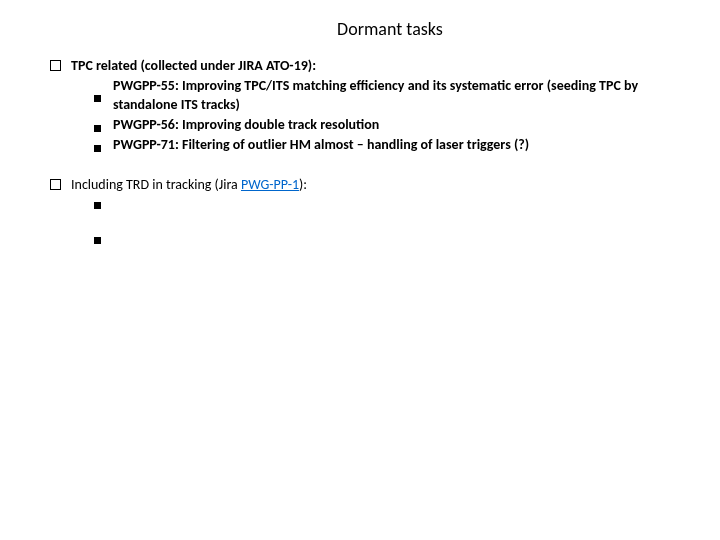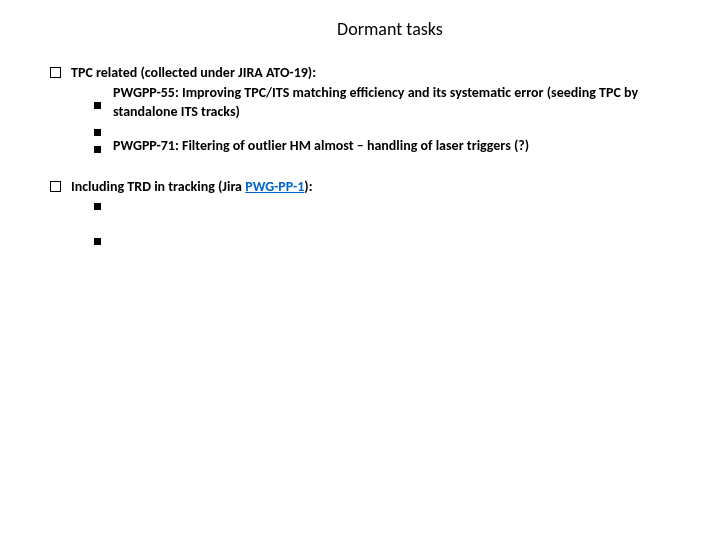--- a/index.html
+++ b/index.html
@@ -16,21 +16,21 @@
       color: #000;
       position: relative;
     }
     .slide {
       padding: 18px 36px 0 36px;
     }
     .title {
       text-align: center;
       font-size: 18px;
       font-weight: normal;
-      margin-bottom: 24px;
+      margin-bottom: 17px;
       margin-left: 60px;
     }
     .section {
       margin-bottom: 22px;
     }
     .l1 {
       display: flex;
       align-items: flex-start;
       padding-left: 14px;
       margin-bottom: 1px;
@@ -43,21 +43,21 @@
       border: 1.5px solid #000;
       margin-right: 10px;
       margin-top: 3px;
       flex-shrink: 0;
     }
     .l1 .text {
       flex: 1;
       line-height: 1.35;
     }
     .l1.nobold .text {
-      font-weight: bold;
+      font-weight: normal;
     }
     .l2 {
       display: flex;
       align-items: center;
       padding-left: 58px;
       margin-bottom: 1px;
       font-weight: bold;
     }
     .l2 .bullet {
       display: inline-block;
@@ -87,20 +87,21 @@
     <div class="l1">
       <span class="bullet"></span>
       <span class="text">TPC related (collected under JIRA ATO-19):</span>
     </div>
     <div class="l2">
       <span class="bullet"></span>
       <span class="text">PWGPP-55: Improving TPC/ITS matching efficiency and its systematic error (seeding TPC by standalone ITS tracks)</span>
     </div>
     <div class="l2">
       <span class="bullet"></span>
+      <span class="text">PWGPP-56: Improving double track resolution</span>
     </div>
     <div class="l2">
       <span class="bullet"></span>
       <span class="text">PWGPP-71: Filtering of outlier HM almost – handling of laser triggers (?)</span>
     </div>
   </div>
 
   <div class="section">
     <div class="l1 nobold">
       <span class="bullet"></span>

